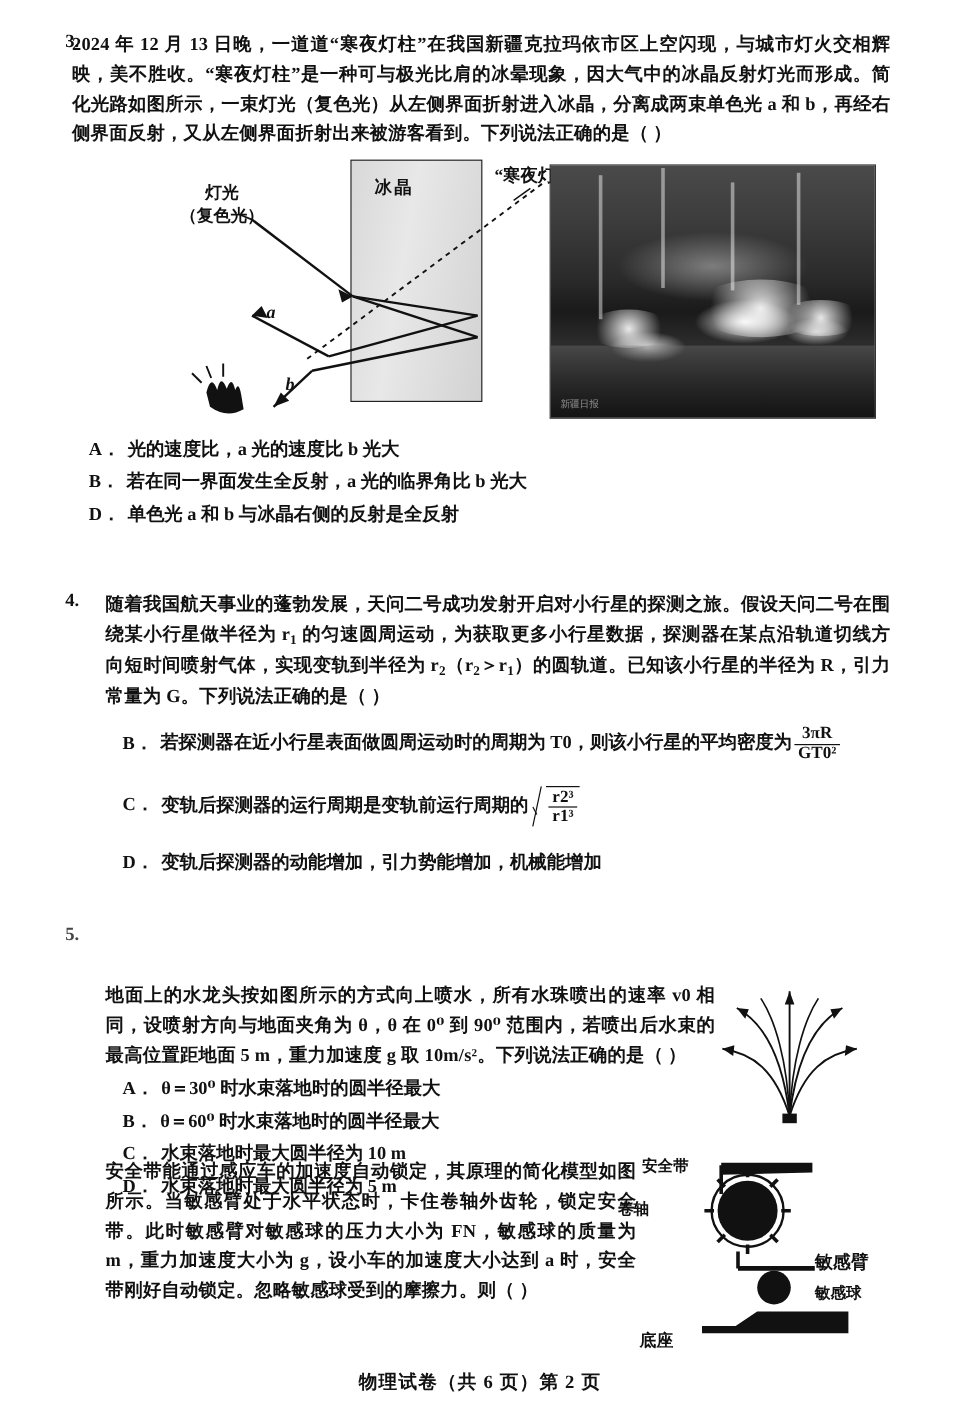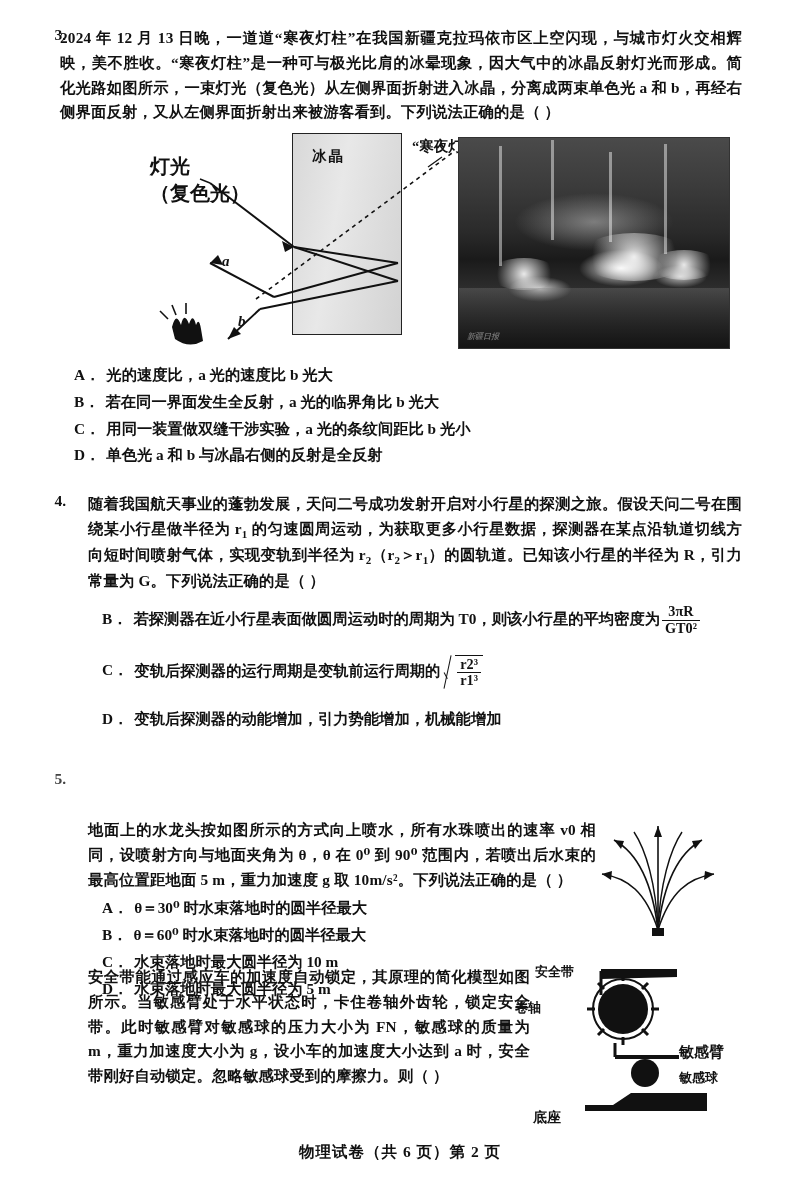--- a/index.html
+++ b/index.html
@@ -109,21 +109,20 @@
     width: 270px;
     height: 210px;
     border: 1.5px solid #333;
     background:
       radial-gradient(ellipse 60px 26px at 60% 62%, rgba(255,255,255,0.95), rgba(255,255,255,0) 70%),
       radial-gradient(ellipse 45px 18px at 30% 72%, rgba(255,255,255,0.75), rgba(255,255,255,0) 70%),
       radial-gradient(ellipse 38px 16px at 82% 66%, rgba(255,255,255,0.7), rgba(255,255,255,0) 70%),
       radial-gradient(ellipse 110px 40px at 50% 40%, rgba(190,190,190,0.55), rgba(0,0,0,0) 72%),
       linear-gradient(#4a4a4a 0%, #3c3c3c 22%, #2a2a2a 45%, #1a1a1a 58%, #2e2e2e 72%, #111 100%);
       overflow: hidden;
-      font-style: italic;
   }
   .photo .beam {
     position: absolute;
     background: rgba(255,255,255,0.45);
     width: 3px;
   }
   .photo .glow {
     position: absolute;
     border-radius: 50%;
     background: radial-gradient(circle, rgba(255,255,255,0.9), rgba(255,255,255,0) 70%);
@@ -155,23 +154,24 @@
     left: 252px;
     top: 16px;
     font-size: 14.5px;
     font-weight: bold;
     letter-spacing: 2px;
   }
   .lab-lamp {
     position: absolute;
     left: 90px;
     top: 22px;
-    font-size: 20px;
+    font-size: 14px;
     font-weight: bold;
     line-height: 1.35;
+    text-align: center;
   }
   .lab-pillar {
     position: absolute;
     left: 352px;
     top: 6px;
     font-size: 14.5px;
     font-weight: bold;
   }
   .lab-a {
     position: absolute;
@@ -279,23 +279,20 @@
           <div class="ground"></div>
           <div class="wm">新疆日报</div>
         </div>
       </div>
 
       <div class="opt">
         <span class="lab">A．</span><span>光的速度比，a 光的速度比 b 光大</span>
       </div>
       <div class="opt">
         <span class="lab">B．</span><span>若在同一界面发生全反射，a 光的临界角比 b 光大</span>
-      </div>
-      <div class="opt">
-        <span class="lab">C．</span><span>用同一装置做双缝干涉实验，a 光的条纹间距比 b 光小</span>
       </div>
       <div class="opt">
         <span class="lab">D．</span><span>单色光 a 和 b 与冰晶右侧的反射是全反射</span>
       </div>
     </div>
   </div>
 
   <div class="q" style="position:absolute; left:40px; top:492px; width:726px;">
     <div class="qnum">4.</div>
     <div class="qbody" style="margin-left:48px; margin-right:24px;">

